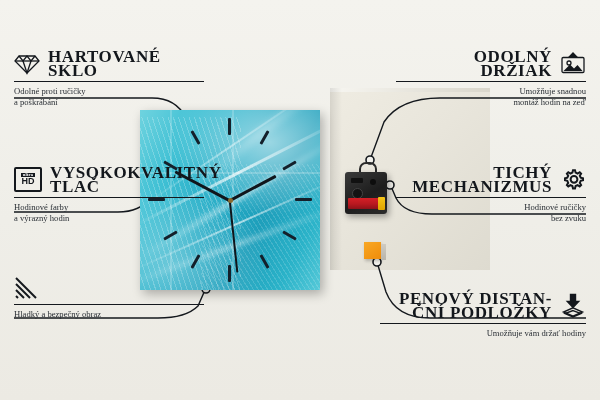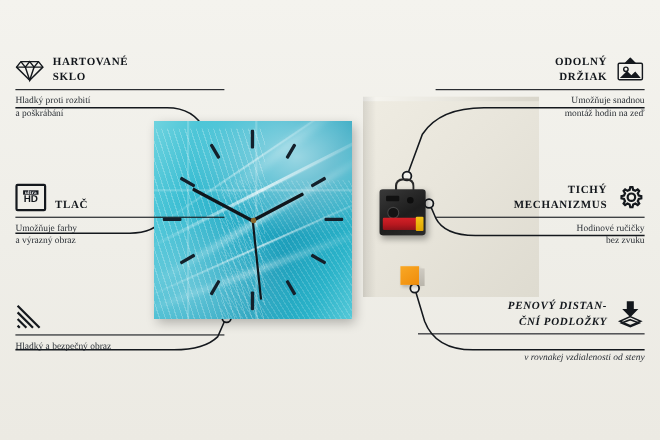--- a/index.html
+++ b/index.html
@@ -77,38 +77,38 @@
   .pad{position:absolute;left:364px;top:242px;width:17px;height:17px;
      background:linear-gradient(145deg,#f9a825,#ef8c0a);box-shadow:1px 2px 3px rgba(0,0,0,.22);}
   .pad-side{position:absolute;left:381px;top:244px;width:5px;height:16px;
      background:linear-gradient(180deg,#cfcbc2,#b9b5ab);}
 
   
   .feat{position:absolute;width:190px;}
   .feat .head{display:flex;align-items:center;gap:8px;}
   .feat .title{
     font-family:"Liberation Serif",serif;
-    font-weight:bold;font-size:10px;letter-spacing:.6px;
+    font-weight:bold;font-size:17px;letter-spacing:.6px;
     color:#13171c;line-height:13.5px;text-transform:uppercase;
   }
   .feat .rule{height:1.4px;background:#14181d;margin:4px 0 4px 0;}
   .feat .desc{font-size:8.6px;line-height:11px;color:#2a2f35;font-family:"Liberation Serif",serif;}
   .ico{width:40px;height:26px;flex:0 0 26px;display:flex;align-items:center;justify-content:center;}
   .left .head{justify-content:flex-start;}
   .right{text-align:right;}
   .right .head{flex-direction:row;justify-content:flex-end;}
   .right .title{text-align:right;}
 
   
   #f-glass{left:14px;top:50px;}
   #f-print{left:14px;top:166px;}
   #f-edge{left:14px;top:274px;}
   #f-holder{left:396px;top:50px;}
   #f-mech{left:396px;top:166px;}
-  #f-pad{left:380px;top:272px;width:206px;font-style:italic;}
+  #f-pad{left:380px;top:292px;width:206px;}
 
   .hd-box{border:2px solid #14181d;border-radius:2px;width:24px;height:21px;
      display:flex;flex-direction:column;align-items:center;justify-content:center;line-height:1;}
   .hd-ultra{font-size:4.6px;font-weight:bold;background:#14181d;color:#fff;padding:0 2px;letter-spacing:.2px;}
   .hd-txt{font-size:9px;font-weight:bold;color:#14181d;font-family:"Liberation Sans",sans-serif;}
 </style>
 </head>
 <body>
 
 <div class="stage">
@@ -197,42 +197,42 @@
           <path d="M9 8l4 12 4-12"></path>
         </svg>
       </span>
       <span class="title">
         <span>HARTOVANÉ</span><br>
         <span>SKLO</span>
       </span>
     </div>
     <div class="rule"></div>
     <div class="desc">
-      <span>Hladký proti rozbití</span><br>
+      <span>Odolné proti ručičky</span><br>
       <span>a poškrábání</span>
     </div>
   </div>
 
   <div class="feat left" id="f-print">
     <div class="head">
       <span class="ico">
         <span class="hd-box">
           <span class="hd-ultra">ultra</span>
           <span class="hd-txt">HD</span>
         </span>
       </span>
       <span class="title">
-        <br>
+        <span>VYSOKOKVALITNÝ</span><br>
         <span>TLAČ</span>
       </span>
     </div>
     <div class="rule"></div>
     <div class="desc">
-      <span>Umožňuje farby</span><br>
-      <span>a výrazný obraz</span>
+      <span>Hodinové farby</span><br>
+      <span>a výrazný hodin</span>
     </div>
   </div>
 
   <div class="feat left" id="f-edge">
     <div class="head">
       <span class="ico">
         <svg width="24" height="24" viewBox="0 0 24 24" stroke="#14181d" stroke-width="2" fill="none">
           <path d="M1 3 L21 23"></path>
             <path d="M1 9 L15 23"></path>
             <path d="M1 15 L9 23"></path>
@@ -300,18 +300,17 @@
       <span class="ico">
         <svg width="26" height="26" viewBox="0 0 26 26" fill="none" stroke="#14181d" stroke-width="1.4">
           <path d="M10.5 1.5 h5 v7 h3.2 L13 14.5 L7.3 8.5 h3.2 Z" fill="#14181d"></path>
           <path d="M13 14.8 L22.5 19 L13 23.2 L3.5 19 Z"></path>
           <path d="M13 17.6 L21 20.6 L13 23.9 L5 20.6 Z"></path>
         </svg>
       </span>
     </div>
     <div class="rule"></div>
     <div class="desc">
-      <br>
-      <span>v rovnakej vzdialenosti od steny</span>
+      <span>Umožňuje vám držať hodiny</span><br>
     </div>
   </div>
 
 </div>
 
 </body></html>

